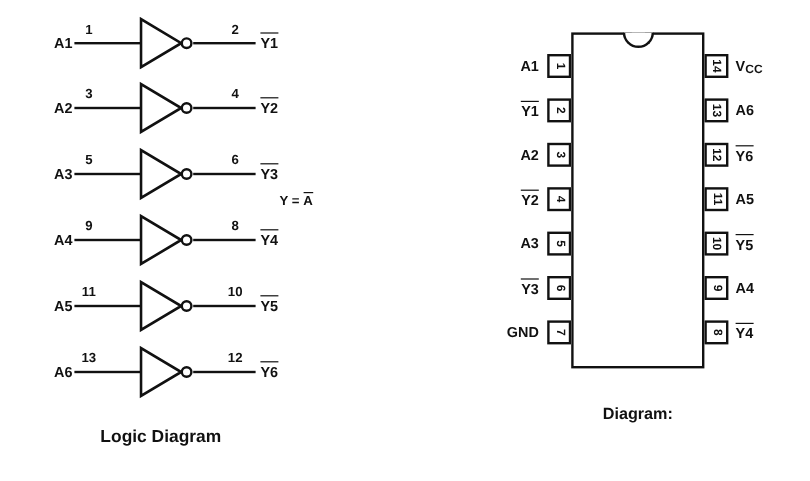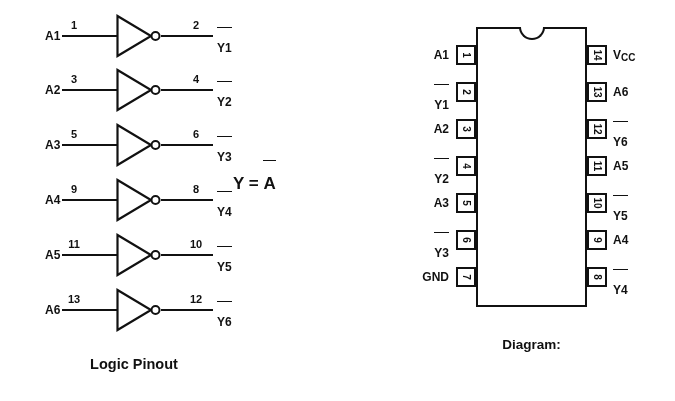--- a/index.html
+++ b/index.html
@@ -11,22 +11,22 @@
   .gate-row{position:absolute;left:45px;width:262px;height:54px;}
   .in-label{position:absolute;left:0;top:19px;font-size:12px;line-height:16px;}
   .wire{position:absolute;height:0;border-top:2px solid #111;top:26px;}
   .wire.in{left:17px;width:56px;}
   .wire.out{left:116px;width:52px;}
   .pin-no{position:absolute;top:8px;width:26px;text-align:center;font-size:11px;line-height:16px;}
   .pin-no.in{left:16px;}
   .pin-no.out{left:138px;}
   .gate-svg{position:absolute;left:71px;top:5px;}
   .out-label{position:absolute;left:172px;top:18px;font-size:12px;}
-  .ov{display:inline-block;border-top:1.6px solid #111;padding-top:14px;line-height:1.08;}
-  .eq{position:absolute;left:233px;top:160px;font-size:17px;line-height:16px;}
+  .ov{display:inline-block;border-top:1.6px solid #111;padding-top:2px;line-height:1.08;}
+  .eq{position:absolute;left:233px;top:160px;font-size:11px;line-height:16px;}
   .caption-logic{position:absolute;left:55px;top:356px;width:158px;text-align:center;font-size:14.5px;}
   
   .pkg{position:absolute;left:476px;top:27px;width:111px;height:280px;
        border:2px solid #111;box-sizing:border-box;background:#fff;}
   .notch{position:absolute;left:50%;top:-2px;transform:translateX(-50%);
          width:26px;height:13px;box-sizing:border-box;background:#fff;
          border:2px solid #111;border-top:none;border-radius:0 0 13px 13px;}
   .pin-box{position:absolute;width:20px;height:20px;border:2px solid #111;box-sizing:border-box;
            background:#fff;display:flex;align-items:center;justify-content:center;}
   .pin-box.left{left:-22px;}
@@ -118,21 +118,21 @@
       <circle cx="39.5" cy="22" r="4" fill="#fff" stroke="#111" stroke-width="2"></circle>
     </svg>
     <div class="wire out"></div>
     <span class="pin-no out">12</span>
     <span class="out-label ov">Y6</span>
   </div>
 </div>
 
   <div class="eq"><span>Y = </span><span class="ov">A</span></div>
 
-  <div class="caption-logic">Logic Pinout</div>
+  <div class="caption-logic">Logic Diagram</div>
 </section>
 
 <section>
   <div class="pkg" id="pkg">
     <div class="notch"></div>
 
   <div>
     <div class="pin-box left" style="top: 16px;">
       <span class="num">1</span>
     </div>

